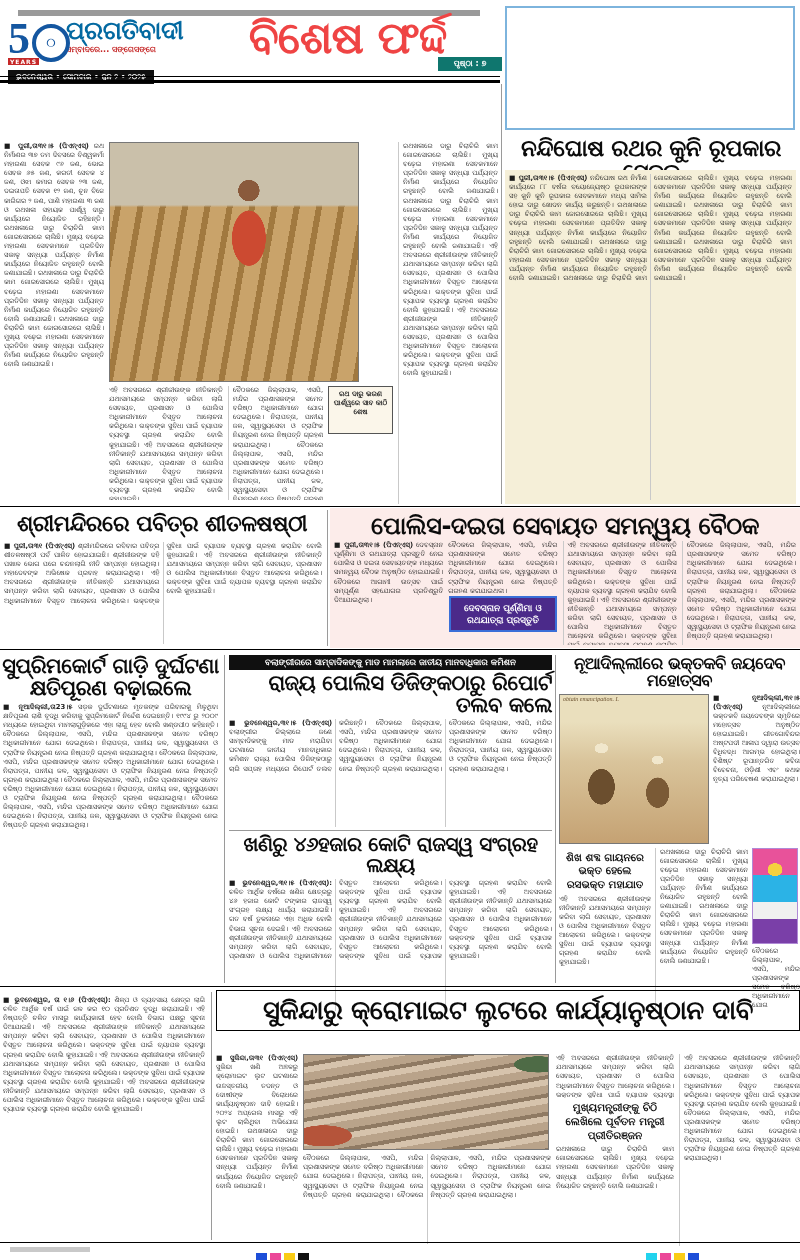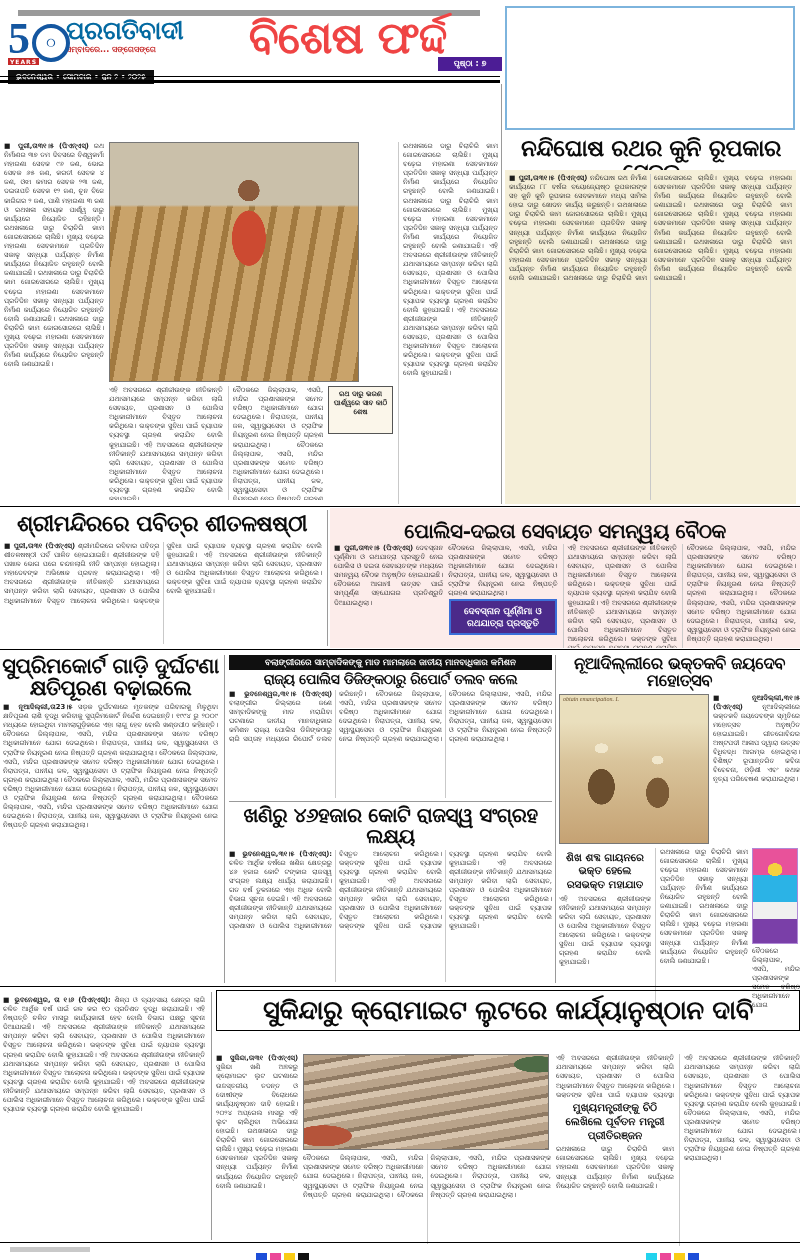--- a/index.html
+++ b/index.html
@@ -11,21 +11,21 @@
   .logo-row{display:flex;align-items:flex-start;gap:4px;}
   .logo50{position:relative;width:54px;height:46px;}
   .logo5{font-size:44px;font-weight:800;color:#1456a0;line-height:0.95;font-family:"Liberation Serif",serif;}
   .logo0{position:absolute;left:24px;top:6px;width:30px;height:30px;border:4px solid #1456a0;border-radius:50%;
          display:flex;align-items:center;justify-content:center;color:#1456a0;font-size:13px;background:#fff;}
   .years{position:absolute;left:0;top:40px;background:#c62828;color:#fff;font-size:6px;font-weight:bold;padding:0 2px;letter-spacing:1px;}
   .mast-name{font-size:25px;font-weight:800;color:#0369a1;line-height:1.0;letter-spacing:-0.5px;}
   .mast-tag{font-size:8px;color:#c62828;font-weight:bold;margin-top:2px;}
   .datebar{background:#101010;color:#fff;font-size:7.5px;font-weight:bold;padding:2px 8px;display:inline-block;}
   .section-title{font-size:44px;font-weight:800;color:#ef4444;text-align:center;line-height:1.0;letter-spacing:-1px;}
-  .page-badge{background:#4c1d95;color:#fff;font-size:8px;font-weight:bold;text-align:center;padding:2px 4px;}
+  .page-badge{background:#0f766e;color:#fff;font-size:8px;font-weight:bold;text-align:center;padding:2px 4px;}
   .dblrule{border-top:1.5px solid #000;border-bottom:3px solid #000;height:3px;}
   .rule-h{background:#000;height:1.2px;}
   .rule-v{background:#9a9a9a;width:1px;}
   
   .hl{font-weight:800;color:#0b0b0b;text-align:center;line-height:1.05;letter-spacing:-0.5px;}
   .bt{font-size:6.8px;line-height:1.34;text-align:justify;color:#1c1c1c;overflow:hidden;}
   .byl{font-weight:bold;display:inline;}
   .cols2{columns:2;column-gap:7px;column-rule:1px solid #c9c9c9;}
   .cols3{columns:3;column-gap:7px;column-rule:1px solid #c9c9c9;}
   .vflex{display:flex;}
@@ -140,21 +140,21 @@
 
   <div class="abs hl" style="left:0;top:512px;width:324px;font-size:22px;">ଶ୍ରୀମନ୍ଦିରରେ ପବିତ୍ର ଶୀତଳଷଷ୍ଠୀ</div>
   <div class="abs bt cols2" style="left:4px;top:542px;width:318px;height:102px;">
     <span class="byl">■ ପୁରୀ,ତା୩୧ (ପିଏନ୍‌ଏସ୍)</span>
     <span>ଶ୍ରୀମନ୍ଦିରରେ ରବିବାର ପବିତ୍ର ଶୀତଳଷଷ୍ଠୀ ପର୍ବ ପାଳିତ ହୋଇଯାଇଛି। ଶ୍ରୀଜୀଉଙ୍କ ଦହି ପଖାଳ ଭୋଗ ପରେ ଚନ୍ଦନଲାଗି ନୀତି ସମ୍ପନ୍ନ ହୋଇଥିଲା। ମହାଦେବଙ୍କ ଅଭିଷେକ ପ୍ରବାହ କରାଯାଇଥିଲା।</span>
     <span> ଏହି ଅବସରରେ ଶ୍ରୀଜୀଉଙ୍କ ନୀତିକାନ୍ତି ଯଥାସମୟରେ ସମ୍ପନ୍ନ କରିବା ଲାଗି ସେବାୟତ, ପ୍ରଶାସନ ଓ ପୋଲିସ ଅଧିକାରୀମାନେ ବିସ୍ତୃତ ଆଲୋଚନା କରିଥିଲେ। ଭକ୍ତଙ୍କ ସୁବିଧା ପାଇଁ ବ୍ୟାପକ ବ୍ୟବସ୍ଥା ଗ୍ରହଣ କରାଯିବ ବୋଲି କୁହାଯାଇଛି। ଏହି ଅବସରରେ ଶ୍ରୀଜୀଉଙ୍କ ନୀତିକାନ୍ତି ଯଥାସମୟରେ ସମ୍ପନ୍ନ କରିବା ଲାଗି ସେବାୟତ, ପ୍ରଶାସନ ଓ ପୋଲିସ ଅଧିକାରୀମାନେ ବିସ୍ତୃତ ଆଲୋଚନା କରିଥିଲେ। ଭକ୍ତଙ୍କ ସୁବିଧା ପାଇଁ ବ୍ୟାପକ ବ୍ୟବସ୍ଥା ଗ୍ରହଣ କରାଯିବ ବୋଲି କୁହାଯାଇଛି।</span>
   </div>
   <div class="abs rule-v" style="left:327px;top:510px;height:136px;"></div>
 
   <div class="abs pinkbg" style="left:330px;top:508px;width:470px;height:140px;">
-    <div class="hl" style="font-size:20px;margin-top:13px;">ପୋଲିସ-ଦଇତା ସେବାୟତ ସମନ୍ୱୟ ବୈଠକ</div>
+    <div class="hl" style="font-size:24px;margin-top:6px;">ପୋଲିସ-ଦଇତା ସେବାୟତ ସମନ୍ୱୟ ବୈଠକ</div>
     <div class="vflex" style="gap:5px;padding:2px 4px;height:104px;">
       <div class="bt" style="flex:1;">
         <span class="byl">■ ପୁରୀ,ତା୩୧।୫ (ପିଏନ୍‌ଏସ୍)</span>
         <span>ଦେବସ୍ନାନ ପୂର୍ଣ୍ଣିମା ଓ ରଥଯାତ୍ରା ପ୍ରସ୍ତୁତି ନେଇ ପୋଲିସ ଓ ଦଇତା ସେବାୟତଙ୍କ ମଧ୍ୟରେ ସମନ୍ୱୟ ବୈଠକ ଅନୁଷ୍ଠିତ ହୋଇଯାଇଛି। ବୈଠକରେ ଆଗାମୀ ଉତ୍ସବ ପାଇଁ ସମ୍ପୂର୍ଣ୍ଣ ସହଯୋଗର ପ୍ରତିଶ୍ରୁତି ଦିଆଯାଇଥିଲା।</span>
       </div>
       <div style="flex:1;overflow:hidden;">
         <div class="bt" style="height:52px;">
           <span> ବୈଠକରେ ଜିଲ୍ଲାପାଳ, ଏସପି, ମନ୍ଦିର ପ୍ରଶାସକଙ୍କ ସମେତ ବରିଷ୍ଠ ଅଧିକାରୀମାନେ ଯୋଗ ଦେଇଥିଲେ। ନିରାପତ୍ତା, ପାନୀୟ ଜଳ, ସ୍ୱାସ୍ଥ୍ୟସେବା ଓ ଟ୍ରାଫିକ ନିୟନ୍ତ୍ରଣ ନେଇ ନିଷ୍ପତ୍ତି ଗ୍ରହଣ କରାଯାଇଥିଲା।</span>
         </div>
         <div class="purplebox">ଦେବସ୍ନାନ ପୂର୍ଣ୍ଣିମା ଓ ରଥଯାତ୍ରା ପ୍ରସ୍ତୁତି</div>
@@ -175,21 +175,21 @@
     <div class="bt" style="margin-top:4px;height:270px;padding:0 3px;">
       <span class="byl">■ ନୂଆଦିଲ୍ଲୀ,ତା23।୫</span>
       <span>ସଡ଼କ ଦୁର୍ଘଟଣାରେ ମୃତକଙ୍କ ପରିବାରକୁ ମିଳୁଥିବା କ୍ଷତିପୂରଣ ରାଶି ବୃଦ୍ଧି କରିବାକୁ ସୁପ୍ରିମକୋର୍ଟ ନିର୍ଦ୍ଦେଶ ଦେଇଛନ୍ତି। ୧୯୯୪ ରୁ ୨୦୦୯ ମଧ୍ୟରେ ହୋଇଥିବା ମାମଲାଗୁଡ଼ିକରେ ଏହା ଲାଗୁ ହେବ ବୋଲି ଖଣ୍ଡପୀଠ କହିଛନ୍ତି।</span>
       <span> ବୈଠକରେ ଜିଲ୍ଲାପାଳ, ଏସପି, ମନ୍ଦିର ପ୍ରଶାସକଙ୍କ ସମେତ ବରିଷ୍ଠ ଅଧିକାରୀମାନେ ଯୋଗ ଦେଇଥିଲେ। ନିରାପତ୍ତା, ପାନୀୟ ଜଳ, ସ୍ୱାସ୍ଥ୍ୟସେବା ଓ ଟ୍ରାଫିକ ନିୟନ୍ତ୍ରଣ ନେଇ ନିଷ୍ପତ୍ତି ଗ୍ରହଣ କରାଯାଇଥିଲା। ବୈଠକରେ ଜିଲ୍ଲାପାଳ, ଏସପି, ମନ୍ଦିର ପ୍ରଶାସକଙ୍କ ସମେତ ବରିଷ୍ଠ ଅଧିକାରୀମାନେ ଯୋଗ ଦେଇଥିଲେ। ନିରାପତ୍ତା, ପାନୀୟ ଜଳ, ସ୍ୱାସ୍ଥ୍ୟସେବା ଓ ଟ୍ରାଫିକ ନିୟନ୍ତ୍ରଣ ନେଇ ନିଷ୍ପତ୍ତି ଗ୍ରହଣ କରାଯାଇଥିଲା। ବୈଠକରେ ଜିଲ୍ଲାପାଳ, ଏସପି, ମନ୍ଦିର ପ୍ରଶାସକଙ୍କ ସମେତ ବରିଷ୍ଠ ଅଧିକାରୀମାନେ ଯୋଗ ଦେଇଥିଲେ। ନିରାପତ୍ତା, ପାନୀୟ ଜଳ, ସ୍ୱାସ୍ଥ୍ୟସେବା ଓ ଟ୍ରାଫିକ ନିୟନ୍ତ୍ରଣ ନେଇ ନିଷ୍ପତ୍ତି ଗ୍ରହଣ କରାଯାଇଥିଲା। ବୈଠକରେ ଜିଲ୍ଲାପାଳ, ଏସପି, ମନ୍ଦିର ପ୍ରଶାସକଙ୍କ ସମେତ ବରିଷ୍ଠ ଅଧିକାରୀମାନେ ଯୋଗ ଦେଇଥିଲେ। ନିରାପତ୍ତା, ପାନୀୟ ଜଳ, ସ୍ୱାସ୍ଥ୍ୟସେବା ଓ ଟ୍ରାଫିକ ନିୟନ୍ତ୍ରଣ ନେଇ ନିଷ୍ପତ୍ତି ଗ୍ରହଣ କରାଯାଇଥିଲା।</span>
     </div>
   </div>
   <div class="abs rule-v" style="left:224px;top:655px;height:328px;"></div>
 
   <div class="abs" style="left:229px;top:655px;width:323px;height:328px;">
     <div class="kicker">ବଲାଙ୍ଗୀରରେ ସାମ୍ବାଦିକଙ୍କୁ ମାଡ ମାମଲାରେ ଜାତୀୟ ମାନବାଧିକାର କମିଶନ</div>
-    <div class="hl" style="font-size:14px;margin-top:2px;">ରାଜ୍ୟ ପୋଲିସ ଡିଜିଙ୍କଠାରୁ ରିପୋର୍ଟ ତଲବ କଲେ</div>
+    <div class="hl" style="font-size:21px;margin-top:2px;text-align:right;">ରାଜ୍ୟ ପୋଲିସ ଡିଜିଙ୍କଠାରୁ ରିପୋର୍ଟ ତଲବ କଲେ</div>
     <div class="bt cols3" style="height:108px;margin-top:3px;">
       <span class="byl">■ ଭୁବନେଶ୍ୱର,୩୧।୫ (ପିଏନ୍‌ଏସ୍)</span>
       <span>ବଲାଙ୍ଗୀର ଜିଲ୍ଲାରେ ଜଣେ ସାମ୍ବାଦିକଙ୍କୁ ମାଡ ମରାଯିବା ଘଟଣାରେ ଜାତୀୟ ମାନବାଧିକାର କମିଶନ ରାଜ୍ୟ ପୋଲିସ ଡିଜିଙ୍କଠାରୁ ଚାରି ସପ୍ତାହ ମଧ୍ୟରେ ରିପୋର୍ଟ ତଲବ କରିଛନ୍ତି।</span>
       <span> ବୈଠକରେ ଜିଲ୍ଲାପାଳ, ଏସପି, ମନ୍ଦିର ପ୍ରଶାସକଙ୍କ ସମେତ ବରିଷ୍ଠ ଅଧିକାରୀମାନେ ଯୋଗ ଦେଇଥିଲେ। ନିରାପତ୍ତା, ପାନୀୟ ଜଳ, ସ୍ୱାସ୍ଥ୍ୟସେବା ଓ ଟ୍ରାଫିକ ନିୟନ୍ତ୍ରଣ ନେଇ ନିଷ୍ପତ୍ତି ଗ୍ରହଣ କରାଯାଇଥିଲା। ବୈଠକରେ ଜିଲ୍ଲାପାଳ, ଏସପି, ମନ୍ଦିର ପ୍ରଶାସକଙ୍କ ସମେତ ବରିଷ୍ଠ ଅଧିକାରୀମାନେ ଯୋଗ ଦେଇଥିଲେ। ନିରାପତ୍ତା, ପାନୀୟ ଜଳ, ସ୍ୱାସ୍ଥ୍ୟସେବା ଓ ଟ୍ରାଫିକ ନିୟନ୍ତ୍ରଣ ନେଇ ନିଷ୍ପତ୍ତି ଗ୍ରହଣ କରାଯାଇଥିଲା।</span>
     </div>
     <div class="hl" style="font-size:20px;border-top:1px solid #999;padding-top:3px;margin-top:3px;">ଖଣିରୁ ୪୬ହଜାର କୋଟି ରାଜସ୍ୱ ସଂଗ୍ରହ ଲକ୍ଷ୍ୟ</div>
     <div class="bt cols3" style="height:132px;margin-top:3px;">
       <span class="byl">■ ଭୁବନେଶ୍ୱର,୩୧।୫ (ପିଏନ୍‌ଏସ୍):</span>
       <span>ଚଳିତ ଆର୍ଥିକ ବର୍ଷରେ ଖଣିଜ କ୍ଷେତ୍ରରୁ ୪୬ ହଜାର କୋଟି ଟଙ୍କାର ରାଜସ୍ୱ ସଂଗ୍ରହ ଲକ୍ଷ୍ୟ ଧାର୍ଯ୍ୟ କରାଯାଇଛି। ଗତ ବର୍ଷ ତୁଳନାରେ ଏହା ଅଧିକ ବୋଲି ବିଭାଗ ସୂଚନା ଦେଇଛି।</span>
       <span> ଏହି ଅବସରରେ ଶ୍ରୀଜୀଉଙ୍କ ନୀତିକାନ୍ତି ଯଥାସମୟରେ ସମ୍ପନ୍ନ କରିବା ଲାଗି ସେବାୟତ, ପ୍ରଶାସନ ଓ ପୋଲିସ ଅଧିକାରୀମାନେ ବିସ୍ତୃତ ଆଲୋଚନା କରିଥିଲେ। ଭକ୍ତଙ୍କ ସୁବିଧା ପାଇଁ ବ୍ୟାପକ ବ୍ୟବସ୍ଥା ଗ୍ରହଣ କରାଯିବ ବୋଲି କୁହାଯାଇଛି। ଏହି ଅବସରରେ ଶ୍ରୀଜୀଉଙ୍କ ନୀତିକାନ୍ତି ଯଥାସମୟରେ ସମ୍ପନ୍ନ କରିବା ଲାଗି ସେବାୟତ, ପ୍ରଶାସନ ଓ ପୋଲିସ ଅଧିକାରୀମାନେ ବିସ୍ତୃତ ଆଲୋଚନା କରିଥିଲେ। ଭକ୍ତଙ୍କ ସୁବିଧା ପାଇଁ ବ୍ୟାପକ ବ୍ୟବସ୍ଥା ଗ୍ରହଣ କରାଯିବ ବୋଲି କୁହାଯାଇଛି। ଏହି ଅବସରରେ ଶ୍ରୀଜୀଉଙ୍କ ନୀତିକାନ୍ତି ଯଥାସମୟରେ ସମ୍ପନ୍ନ କରିବା ଲାଗି ସେବାୟତ, ପ୍ରଶାସନ ଓ ପୋଲିସ ଅଧିକାରୀମାନେ ବିସ୍ତୃତ ଆଲୋଚନା କରିଥିଲେ। ଭକ୍ତଙ୍କ ସୁବିଧା ପାଇଁ ବ୍ୟାପକ ବ୍ୟବସ୍ଥା ଗ୍ରହଣ କରାଯିବ ବୋଲି କୁହାଯାଇଛି।</span>

